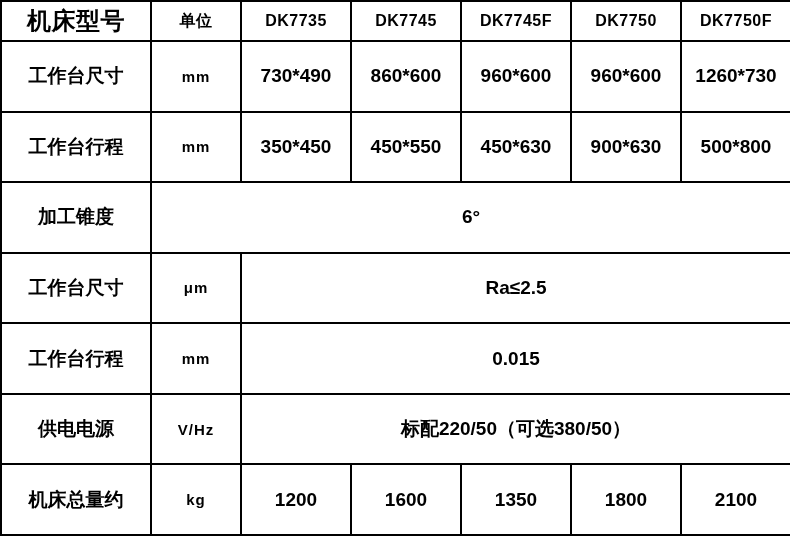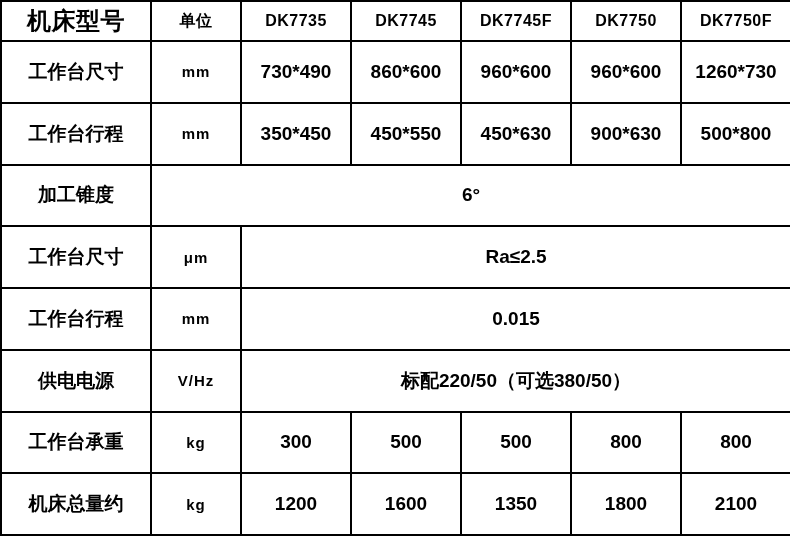--- a/index.html
+++ b/index.html
@@ -132,29 +132,20 @@
       <td class="unit">mm</td>
       <td class="val-wide" colspan="5">0.015</td>
     </tr>
 
     <tr>
       <td class="param">供电电源</td>
       <td class="unit">V/Hz</td>
       <td class="val-wide" colspan="5">标配220/50（可选380/50）</td>
     </tr>
 
-    <tr>
-      <td class="param">工作台承重</td>
-      <td class="unit">kg</td>
-      <td class="val">300</td>
-      <td class="val">500</td>
-      <td class="val">500</td>
-      <td class="val">800</td>
-      <td class="val">800</td>
-    </tr>
 
 
     <tr>
       <td class="param">机床总量约</td>
       <td class="unit">kg</td>
       <td class="val">1200</td>
       <td class="val">1600</td>
       <td class="val">1350</td>
       <td class="val">1800</td>
       <td class="val">2100</td>

